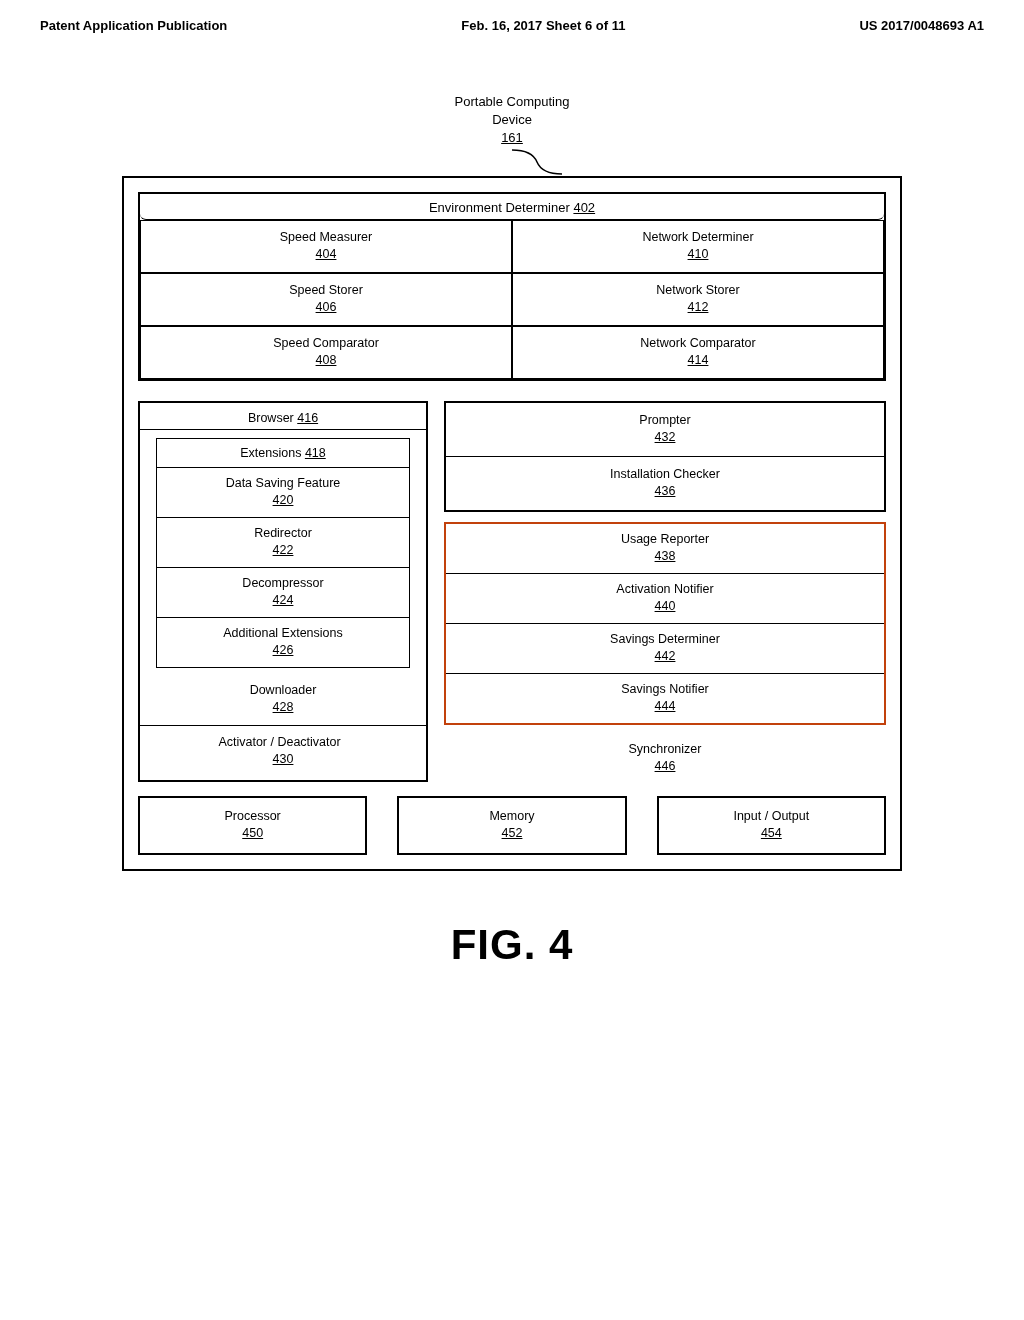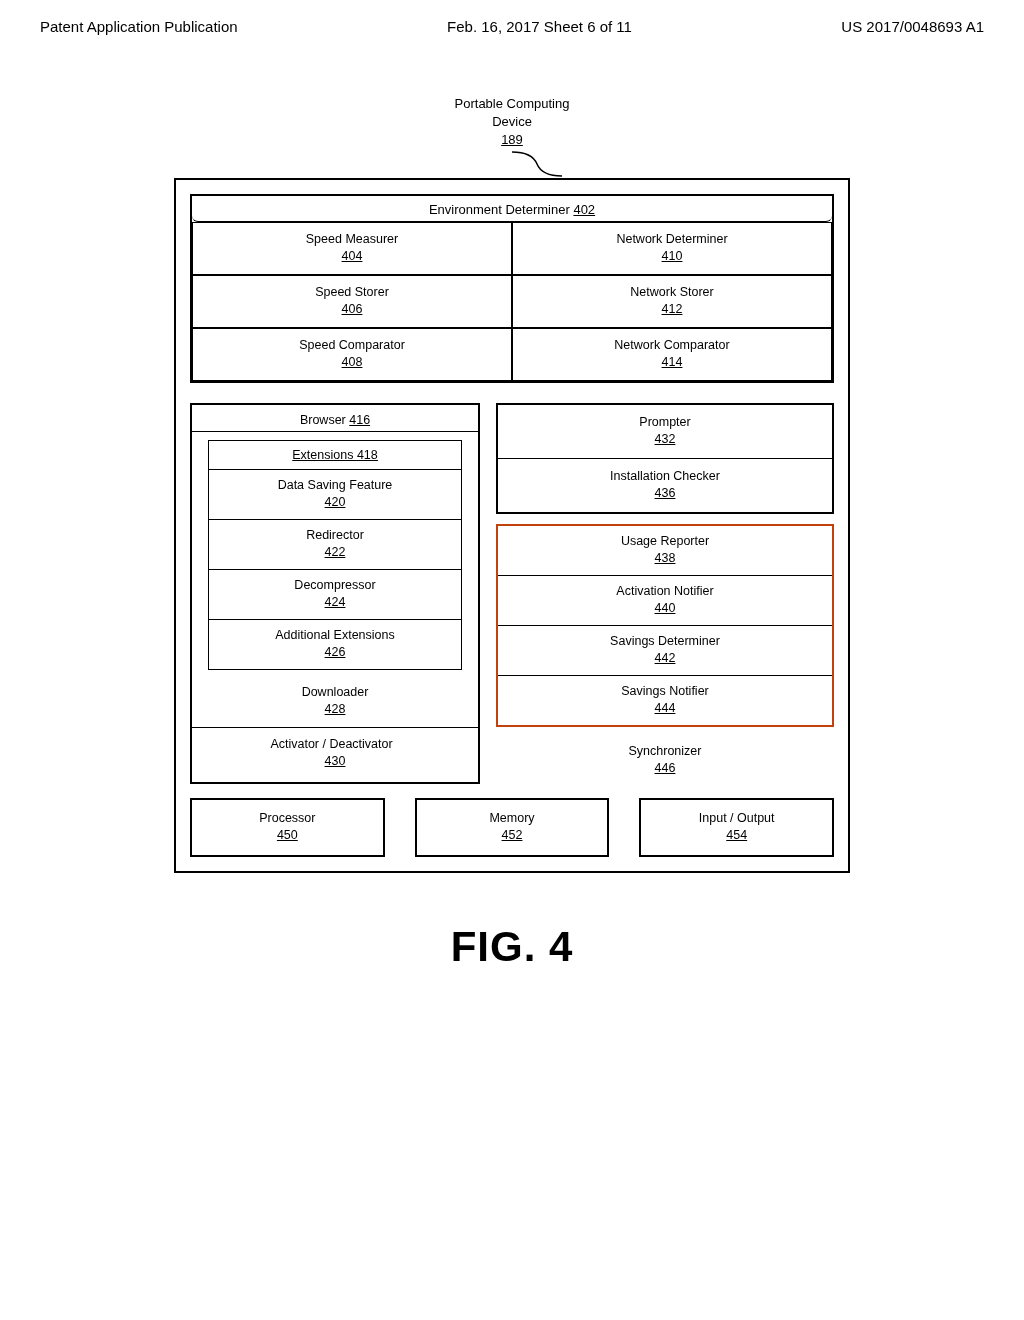--- a/index.html
+++ b/index.html
@@ -8,27 +8,27 @@
       font-family: Arial, sans-serif;
       width: 1024px;
       min-height: 1320px;
       position: relative;
       color: #000;
     }
     .page-header {
       display: flex;
       justify-content: space-between;
       padding: 18px 40px 0 40px;
-      font-size: 15px;
-      font-weight: normal;
+      font-size: 13px;
+      font-weight: bold;
     }
     .diagram-area {
       position: relative;
       margin: 60px auto 0 auto;
-      width: 676px;
+      width: 780px;
     }
     .portable-device-label {
       text-align: center;
       font-size: 13px;
       line-height: 1.4;
       margin-bottom: 0;
     }
     .portable-device-label .ref-num {
       text-decoration: underline;
       display: block;
@@ -205,40 +205,39 @@
       text-align: center;
       padding: 8px 6px 4px 6px;
       font-size: 12.5px;
       border-bottom: 1px solid #000;
     }
     .extensions-label-row {
       text-align: center;
       padding: 7px 6px;
       font-size: 12.5px;
       border-bottom: 1px solid #000;
-      text-decoration: underline;
     }
     .no-border-bottom {
       border-bottom: none !important;
     }
   </style>
 </head>
 <body>
 
 <div class="page-header">
   <span>Patent Application Publication</span>
   <span>Feb. 16, 2017   Sheet 6 of 11</span>
   <span>US 2017/0048693 A1</span>
 </div>
 
 <div class="diagram-area">
 
   <div class="portable-device-label">
     <span>Portable Computing<br>Device</span>
-    <span class="ref-num">189</span>
+    <span class="ref-num">161</span>
   </div>
 
   <svg class="bracket-svg" width="100" height="28" viewBox="0 0 100 28">
     <path d="M50 2 Q70 2 75 14 Q80 26 100 26" stroke="#000" stroke-width="1.5" fill="none"></path>
   </svg>
 
   <div class="main-box">
 
     <div class="env-box">
       <div class="env-title">

